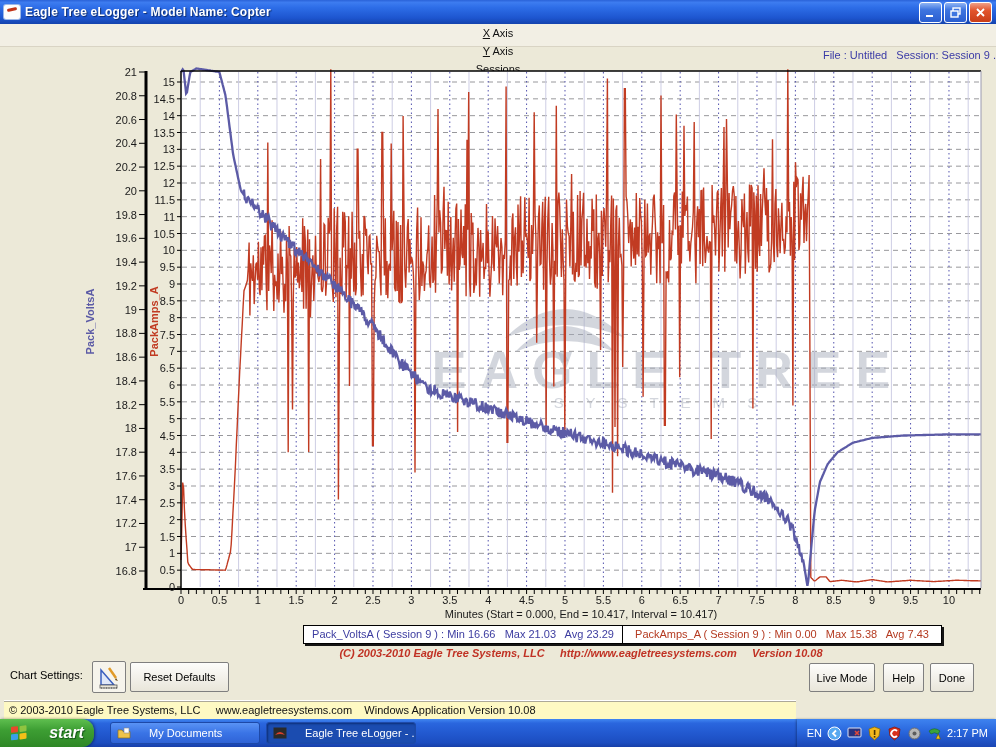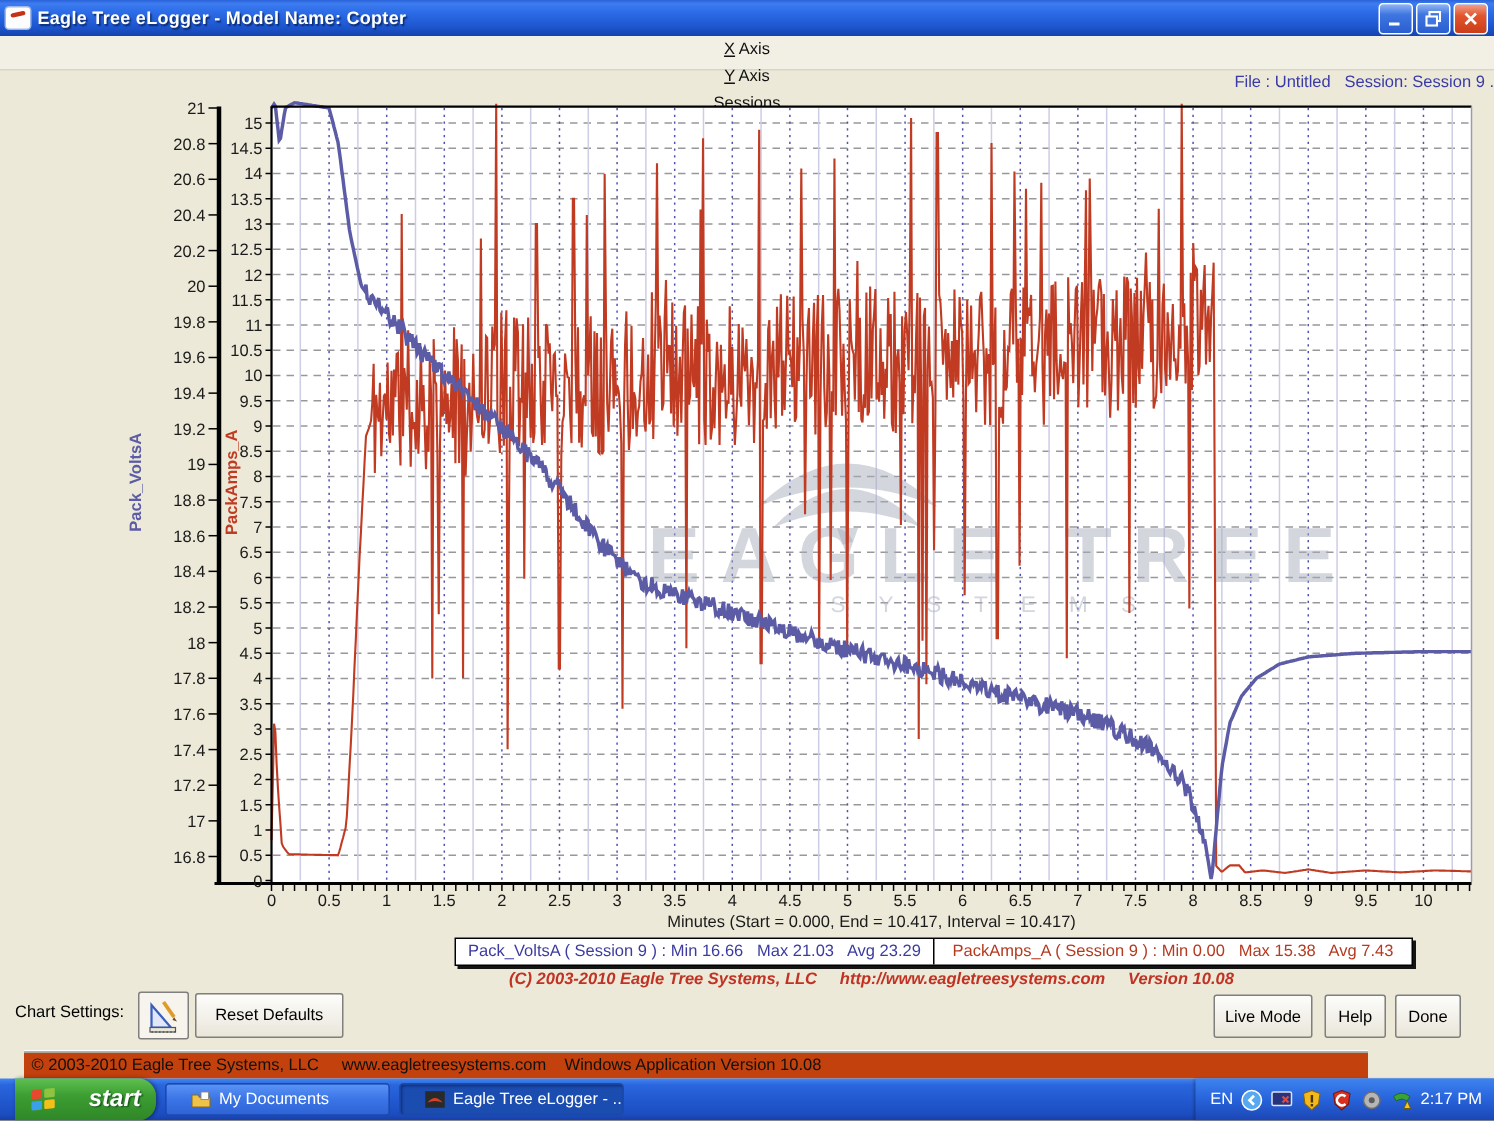--- a/index.html
+++ b/index.html
@@ -44,32 +44,32 @@
   .ctrl-label{position:absolute;left:10px;top:669px;font-size:11px;color:#000;}
   .btn{position:absolute;background:linear-gradient(180deg,#fdfdfb 0%,#f4f2ec 45%,#e9e6da 100%);
     border:1px solid #7f7f7f;border-radius:2px;font-size:11px;color:#000;
     display:flex;align-items:center;justify-content:center;box-sizing:border-box;}
   .icon-btn{left:92px;top:661px;width:34px;height:32px;background:#f6f4ec;}
   .reset-btn{left:130px;top:662px;width:99px;height:30px;}
   .live-btn{left:809px;top:663px;width:66px;height:29px;}
   .help-btn{left:883px;top:663px;width:41px;height:29px;}
   .done-btn{left:930px;top:663px;width:44px;height:29px;}
   
-  .statusbar{position:absolute;left:16px;top:700px;width:896px;height:19px;background:#c2410c;
+  .statusbar{position:absolute;left:4px;top:700px;width:792px;height:19px;background:#fef9c3;
     border-top:1px solid #fff;box-shadow:inset 0 1px 0 #aca899;
     font-size:11px;color:#111;display:flex;align-items:center;padding-left:5px;box-sizing:border-box;white-space:pre;}
   
   .taskbar{position:absolute;left:0;top:719px;width:996px;height:28px;
     background:linear-gradient(180deg,#4187f2 0%,#2a66de 15%,#2259d0 50%,#1c4dc0 85%,#173fa8 100%);}
-  .start-btn{position:absolute;left:10px;top:0;width:94px;height:28px;border-radius:0 12px 12px 0;
+  .start-btn{position:absolute;left:0;top:0;width:94px;height:28px;border-radius:0 12px 12px 0;
     background:linear-gradient(180deg,#5fbf4f 0%,#3d9e33 40%,#2e8726 100%);
     box-shadow:1px 0 3px rgba(0,0,0,.45);display:flex;align-items:center;justify-content:center;gap:21px;
     color:#fff;font-size:16px;font-weight:bold;font-style:italic;text-shadow:1px 1px 1px #14551a;}
   .task-btn{position:absolute;top:3px;height:22px;width:150px;border-radius:3px;display:flex;
-    align-items:center;gap:5px;padding:0 16px;box-sizing:border-box;color:#fff;font-size:11px;
+    align-items:center;gap:18px;padding:0 6px;box-sizing:border-box;color:#fff;font-size:11px;
     background:linear-gradient(180deg,#5a93f5 0%,#3a74e6 50%,#2f63d6 100%);border:1px solid #1d49a8;
     white-space:nowrap;overflow:hidden;}
   .task-btn.active{background:#1b4cb0;box-shadow:inset 1px 1px 2px #0d2f78;}
   .task-icon{width:14px;height:12px;flex:0 0 auto;}
   .tray{position:absolute;right:0;top:0;height:28px;display:flex;align-items:center;gap:5px;
     padding:0 8px 0 10px;color:#fff;font-size:11px;
     background:linear-gradient(180deg,#3e83f0 0%,#2763da 50%,#1b46b4 100%);box-shadow:-1px 0 2px rgba(0,0,0,.3);}
   .tray-icon{width:15px;height:15px;flex:0 0 auto;}
 </style>
 </head>

